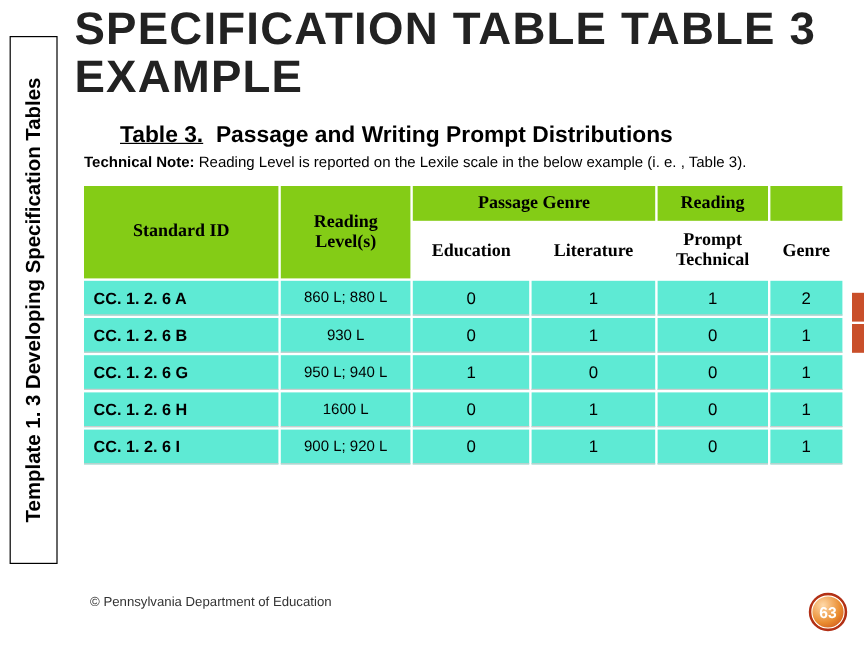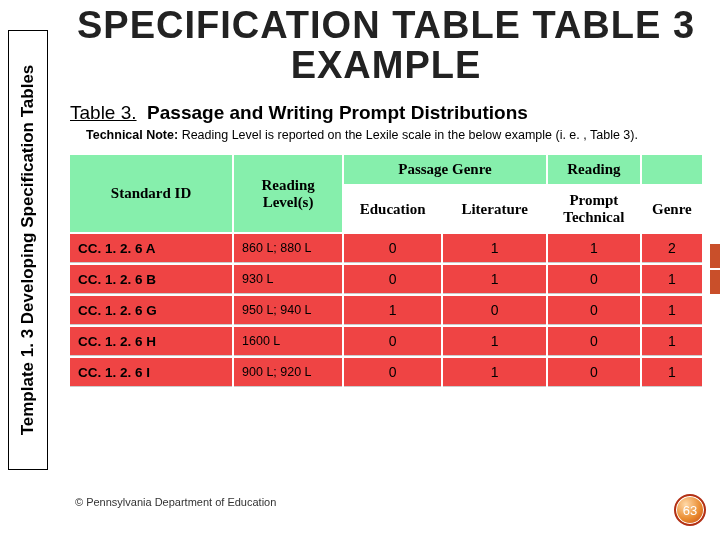--- a/index.html
+++ b/index.html
@@ -32,38 +32,37 @@
   }
   .main {
     position: absolute;
     left: 62px;
     top: 0;
     right: 10px;
   }
   .title {
     font-size: 38px;
     font-weight: 700;
-    text-align: center;
+    text-align: left;
     letter-spacing: 1px;
     color: #222;
     line-height: 1.05;
     padding: 6px 0 12px 0;
     font-family: Arial, sans-serif;
   }
   .table-caption {
     font-size: 19px;
     padding: 4px 0 2px 8px;
   }
-  .table-caption .tnum { text-decoration: underline; font-weight: normal; }
+  .table-caption .tnum { text-decoration: underline; font-weight: bold; margin-left: 30px; }
   .table-caption .tdesc { font-weight: bold; text-align: right; }
   .tech-note {
     font-size: 12.5px;
     padding: 2px 8px 10px 8px;
     line-height: 1.25;
-    margin-left: 16px;
   }
   .tech-note b { font-weight: bold; }
   table.spec {
     border-collapse: separate;
     border-spacing: 2px;
     width: 636px;
     margin-left: 6px;
     font-size: 14px;
   }
   table.spec th, table.spec td {
@@ -71,40 +70,40 @@
     vertical-align: middle;
   }
   .hdr-orange {
     background: #c94f2a;
     color: #fff;
     font-weight: bold;
     text-align: left;
   }
   .hdr-orange.center { }
   .grp-row td, .grp-row th {
-    background: #86efac;
+    background: #84cc16;
     color: #000;
     text-align: center;
     font-family: Georgia, 'Times New Roman', serif;
     font-size: 15px;
     margin-top: 12px;
   }
   .subhdr {
     background: #fff;
     color: #000;
     text-align: center;
     font-family: Georgia, 'Times New Roman', serif;
     font-size: 15px;
   }
   tbody tr td {
-    background: #ef4444;
+    background: #5eead4;
     border-bottom: 1px solid #ccc;
   }
   tbody tr td.id { font-weight: bold; font-size: 13.5px; text-align: left; }
-  tbody tr td.rl { font-size: 12.5px; text-align: left; }
+  tbody tr td.rl { font-size: 12.5px; text-align: center; }
   tbody tr td.num { text-align: center; font-size: 14px; }
   .footer {
     position: absolute;
     left: 75px;
     bottom: 32px;
     font-size: 11px;
     color: #333;
   }
   .page-badge {
     position: absolute;
@@ -112,21 +111,21 @@
     bottom: 14px;
     width: 32px;
     height: 32px;
     border-radius: 50%;
     background: radial-gradient(circle at 35% 30%, #ffd9a8 0%, #e98b2f 55%, #c23b12 100%);
     border: 2px solid #b23016;
     display: flex;
     align-items: center;
     justify-content: center;
     color: #fff;
-    font-weight: normal;
+    font-weight: bold;
     font-size: 13px;
     box-shadow: 0 0 0 1px #fff inset;
     text-align: center;
   }
   .right-edge-bars {
     position: absolute;
     right: 0;
     top: 244px;
     width: 10px;
   }

